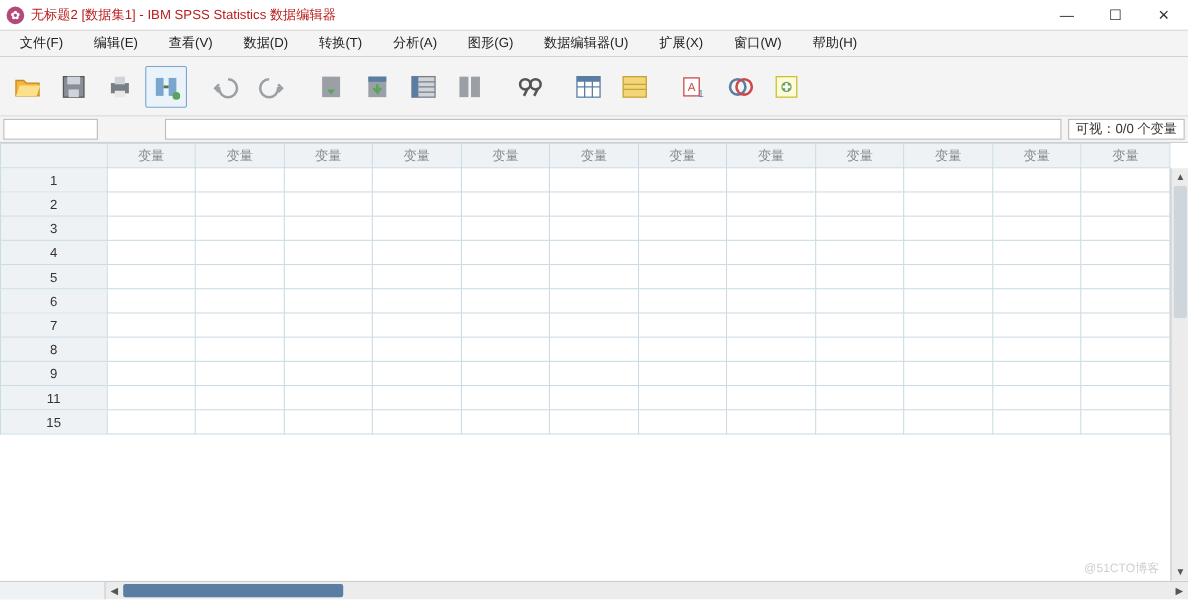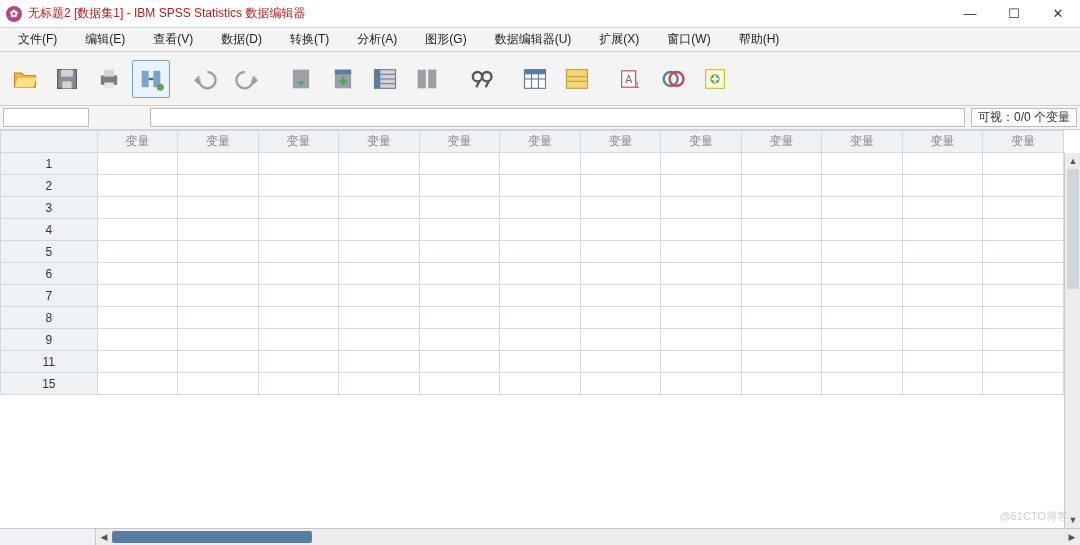--- a/index.html
+++ b/index.html
@@ -161,21 +161,21 @@
     font-size: 9px; color: #555;
   }
   .hscrollrow .thumb {
     position: absolute; left: 0; top: 2px;
     width: 200px; height: 12px;
     background: #5a7ea3;
     border-radius: 2px;
   }
   .watermark {
     position: absolute;
-    right: 12px; bottom: 4px;
+    right: 26px; bottom: 4px;
     color: #bababa;
     font-size: 11px;
     opacity: 0.7;
   }
 </style>
 </head>
 <body>
 
 <div class="titlebar">
   <div class="appicon">✿</div>

